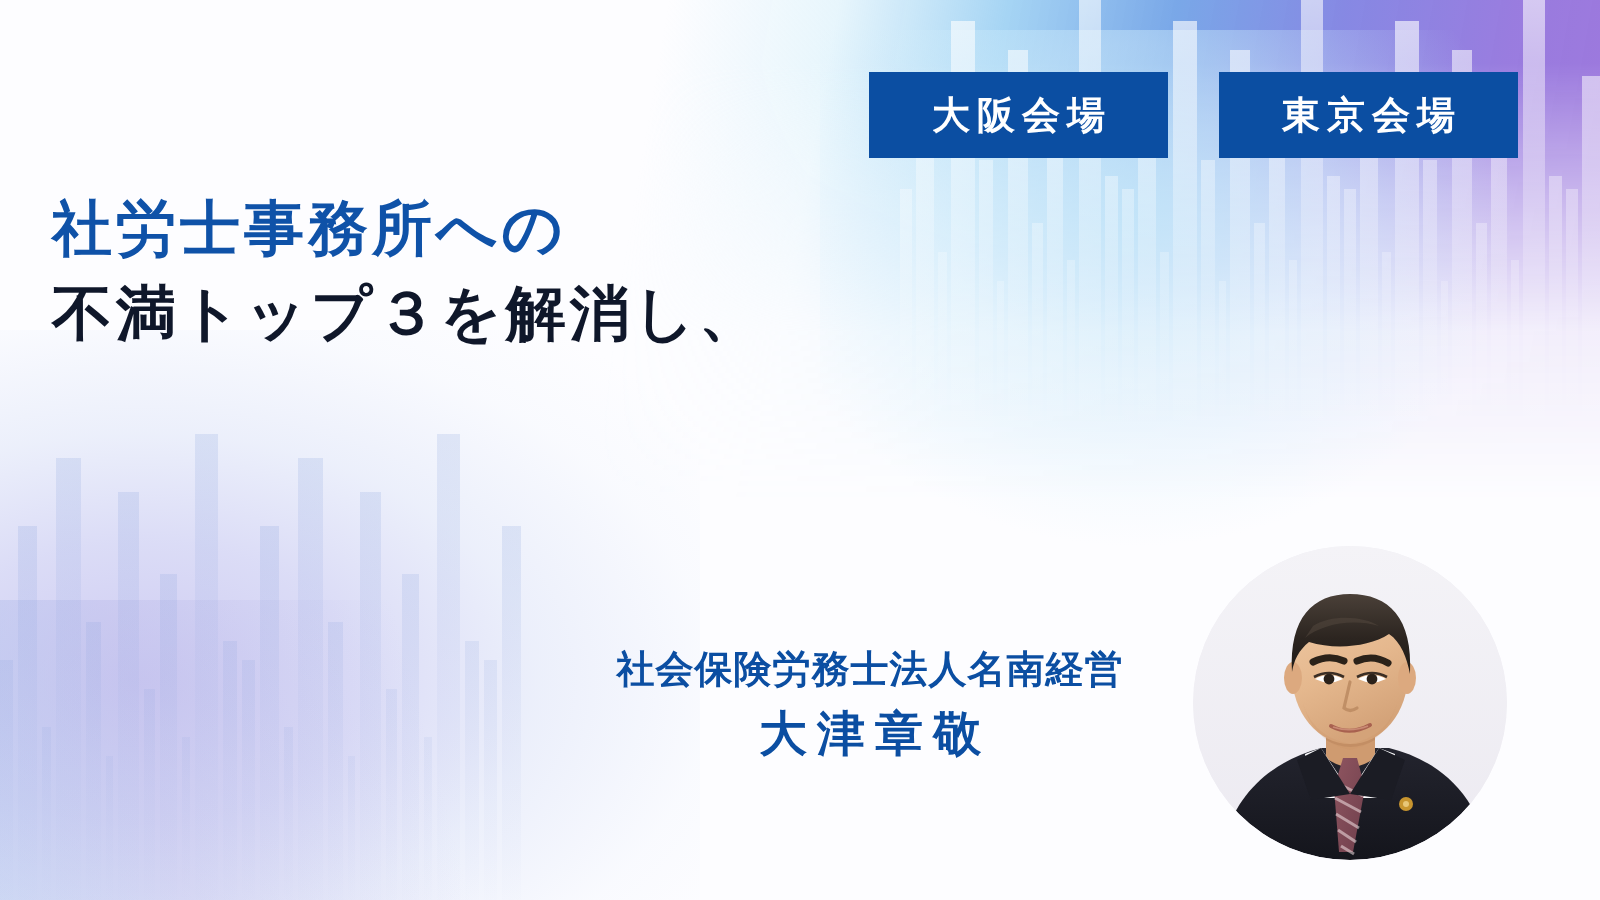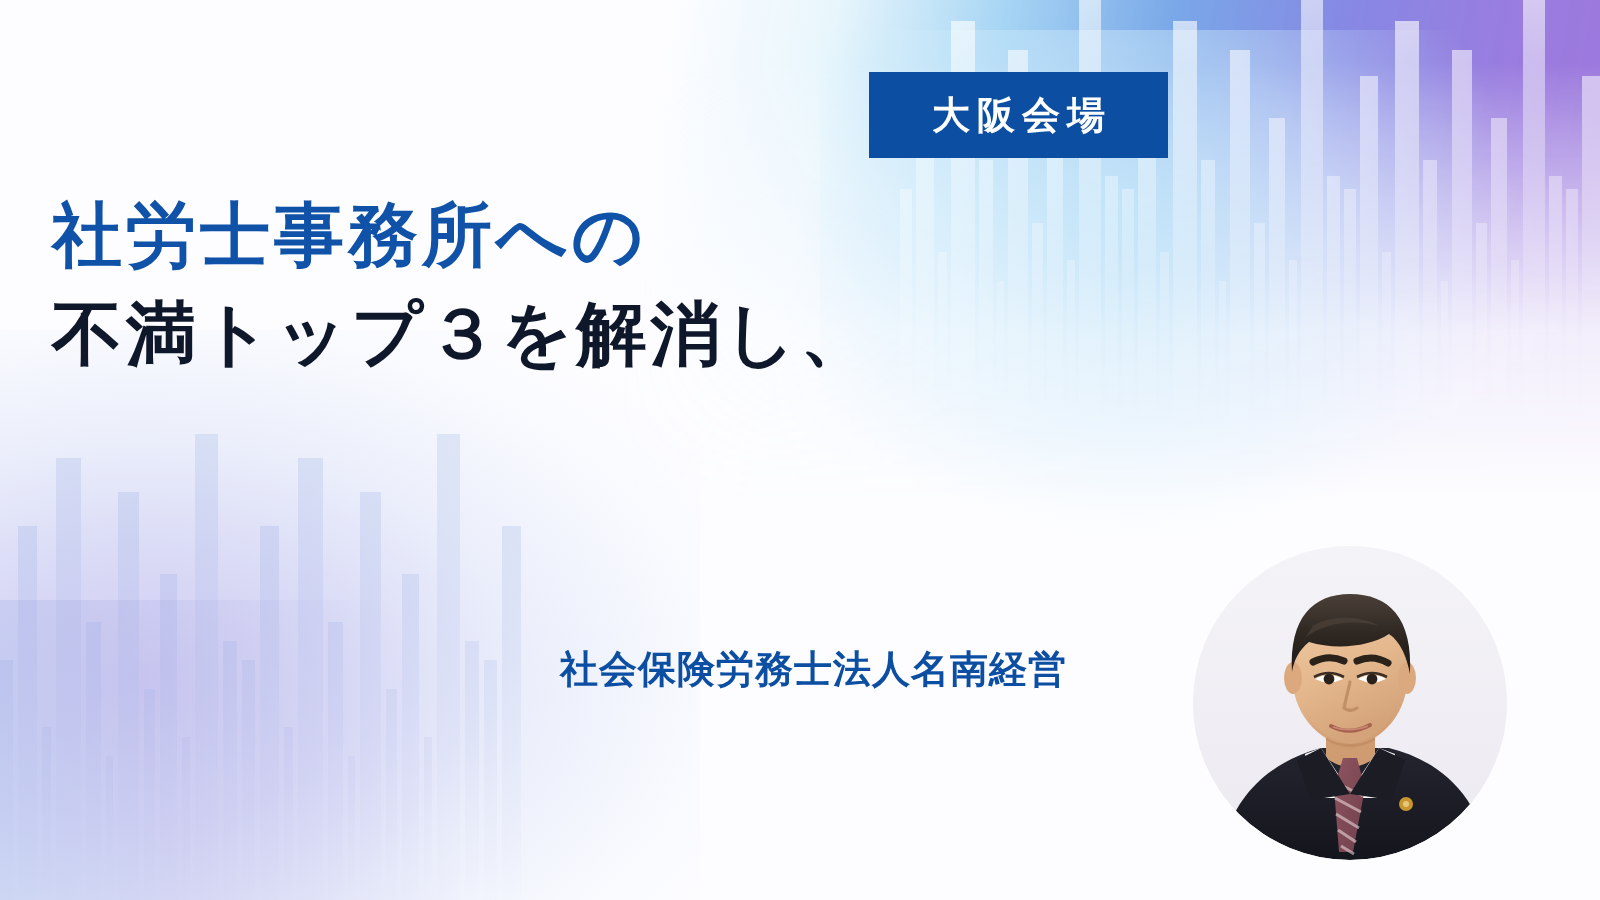--- a/index.html
+++ b/index.html
@@ -119,34 +119,34 @@
   #badge-tokyo { left: 1219px; top: 72px; width: 299px; height: 86px; }
 
   
   #headline {
     position: absolute;
     left: 52px;
     top: 186px;
     width: 1520px;
   }
   #headline .line {
-    font-size: 70px;
+    font-size: 60px;
     font-weight: 700;
     line-height: 1.42;
     letter-spacing: 4px;
     white-space: nowrap;
   }
 
   
   #speaker {
     position: absolute;
     left: 560px;
     top: 645px;
     width: 620px;
-    text-align: left;
+    text-align: center;
   }
   #speaker-org {
     font-size: 38px;
     font-weight: 700;
     letter-spacing: 1px;
     line-height: 1.3;
     white-space: nowrap;
   }
   #speaker-name {
     margin-top: 10px;
@@ -248,28 +248,32 @@
       <div class="bld" style="left: 437px; width: 23px; height: 466px; opacity: 1;"></div>
       <div class="bld" style="left: 465px; width: 14px; height: 259px; opacity: 0.75;"></div>
       <div class="bld" style="left: 484px; width: 13px; height: 240px; opacity: 0.7;"></div>
       <div class="bld" style="left: 502px; width: 19px; height: 374px; opacity: 1;"></div>
     </div>
 
   <div class="badge" id="badge-osaka" style="background: rgb(11, 78, 162); color: rgb(255, 255, 255);">
     <span>大阪会場</span>
   </div>
 
+  <div class="badge" id="badge-tokyo" style="background: rgb(11, 78, 162); color: rgb(255, 255, 255);">
+    <span>東京会場</span>
+  </div>
 
   <div id="headline">
     <div class="line" style="color: rgb(15, 82, 168);">社労士事務所への</div>
     <div class="line" style="color: #0f172a;">不満トップ３を解消し、</div>
   </div>
 
   <div id="speaker">
     <div id="speaker-org" style="color: rgb(11, 78, 162);">社会保険労務士法人名南経営</div>
+    <div id="speaker-name" style="color: rgb(11, 78, 162);">大津章敬</div>
   </div>
 
   <div id="portrait">
     <svg viewBox="0 0 314 314" role="img" aria-label="portrait">
       <defs>
         <clipPath id="circClip">
             <circle cx="157" cy="157" r="157"></circle>
           </clipPath>
         <linearGradient id="bgG" x1="0" y1="0" x2="0" y2="1">
           <stop offset="0%" stop-color="#f4f3f7"></stop>

